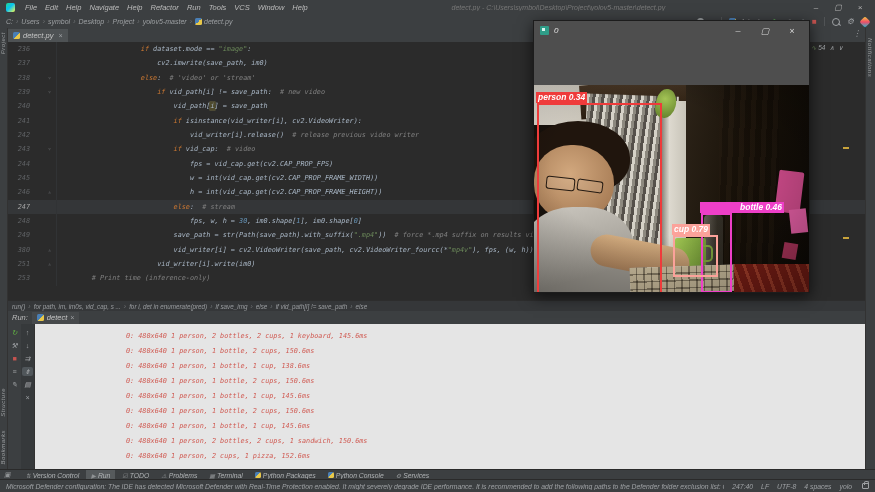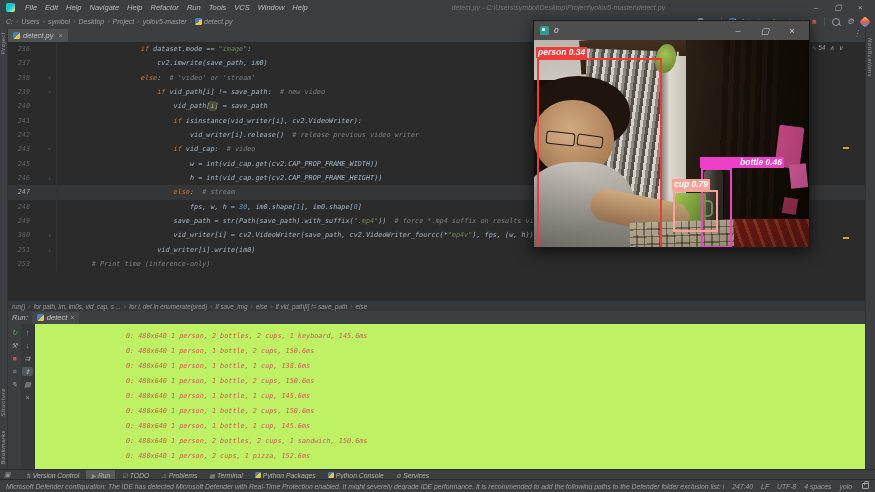--- a/index.html
+++ b/index.html
@@ -59,21 +59,21 @@
                font-size:6.5px;color:#9da0a3;font-family:"Liberation Sans",sans-serif;}
   .insp-err{color:#c75450;} .insp-warn{color:#f0a732;} .insp-typo{color:#6a8759;}
   .stripe-mark{position:absolute;right:16px;width:6px;height:2px;background:#c8a33b;}
   
   .crumbs2{height:10px;background:#353739;border-top:1px solid #2d2d2d;display:flex;align-items:center;
            gap:3px;padding:0 4px;font-size:6.3px;color:#9a9da0;white-space:nowrap;overflow:hidden;}
   
   .runheader{height:13px;background:#3c3f41;display:flex;align-items:center;gap:4px;padding:0 4px;}
   .runlabel{font-size:7.5px;color:#bbbbbb;}
   .runtab{display:flex;align-items:center;gap:3px;background:#46494b;height:12px;padding:0 5px;font-size:7.5px;color:#c7c7c7;}
-  .runbody{flex:1;display:flex;background:#bef264;min-height:0;}
+  .runbody{flex:1;display:flex;background:#e5e5e5;min-height:0;}
   .rtb{width:13px;background:#3c3f41;display:flex;flex-direction:column;align-items:center;gap:4px;padding-top:4px;}
   .rtb.second{background:#36393b;border-right:1px solid #323232;}
   .rtb-ic{font-size:7px;line-height:9px;color:#9da0a3;width:11px;text-align:center;}
   .rtb-ic.green{color:#62b543;} .rtb-ic.red{color:#c75450;}
   .rtb-ic.active{background:#50565a;border-radius:2px;}
   .console{flex:1;padding:5px 0 0 91px;font-family:"DejaVu Sans Mono",monospace;font-size:6.8px;overflow:hidden;}
   .console-line{height:15px;line-height:15px;color:#d05a52;white-space:pre;}
   
   .bottombar{position:absolute;left:0;right:0;bottom:12px;height:10px;background:#3c3f41;border-top:1px solid #2a2a2a;
              display:flex;align-items:center;gap:2px;padding:0 4px;font-size:6.8px;color:#b0b3b5;}
@@ -89,21 +89,21 @@
   .lock-ic{width:5px;height:4px;border:1px solid #9fa2a5;border-radius:1px;position:relative;margin-left:2px;}
   .lock-ic:before{content:"";position:absolute;left:.5px;top:-3px;width:3px;height:3px;border:1px solid #9fa2a5;border-bottom:none;border-radius:2px 2px 0 0;}
   
   .cvwin{position:absolute;left:533px;top:20px;width:275px;background:#4e4e4e;border:1px solid #1c1c1c;
          box-shadow:0 4px 14px rgba(0,0,0,.65);z-index:50;}
   .cvtitle{height:19px;display:flex;align-items:center;padding:0 6px;gap:5px;}
   .cv-ico{width:9px;height:9px;background:#2f9d88;border-radius:1px;position:relative;}
   .cv-ico:after{content:"";position:absolute;left:2px;top:2px;width:3px;height:3px;background:#d8f4ee;}
   .cv-name{font-size:8px;color:#e2e2e2;flex:1;}
   .cv-btn{width:22px;text-align:center;color:#d6d6d6;font-size:9px;}
-  .cvimg{position:relative;width:275px;height:207px;overflow:hidden;background:#17110c;}
+  .cvimg{position:relative;width:275px;height:207px;overflow:hidden;background:#17110c;margin-top:45px;}
   .cvimg *{position:absolute;}
   
   .wc-wall{left:0;top:0;width:80px;height:40px;background:linear-gradient(100deg,#e2ddd3,#b9b4a8);}
   .wc-beam{left:46px;top:-6px;width:190px;height:34px;background:linear-gradient(#473625,#2a1d10);transform:rotate(-4deg);}
   .wc-curtain{left:50px;top:10px;width:92px;height:165px;transform:rotate(2deg);
     background:repeating-linear-gradient(96deg,#d6d2c8 0 3px,#8d897f 3px 6px,#55504a 6px 9px);}
   .wc-doorframe{left:128px;top:16px;width:25px;height:190px;background:linear-gradient(90deg,#8a867c,#ddd9cf 30%,#c6c2b6);}
   .wc-rightwall{left:152px;top:0;width:123px;height:207px;
     background:linear-gradient(100deg,#2c2318 0%,#191209 45%,#0e0a06 100%);}
   .wc-grain{left:185px;top:0;width:60px;height:185px;opacity:.5;
@@ -230,20 +230,21 @@
         <div class="stripe-mark" style="top:105px;"></div>
         <div class="stripe-mark" style="top:195px;"></div>
       <div class="code-row"><span class="gut-num">236</span><span class="gut-ann"></span><span class="gut-fold"></span><pre class="code-pre">                    <span class="tk-k">if</span><span class="tk-p"> dataset.mode == </span><span class="tk-s">"image"</span><span class="tk-p">:</span></pre></div>
           <div class="code-row"><span class="gut-num">237</span><span class="gut-ann"></span><span class="gut-fold"></span><pre class="code-pre">                        <span class="tk-p">cv2.imwrite(save_path, im0)</span></pre></div>
           <div class="code-row"><span class="gut-num">238</span><span class="gut-ann"></span><span class="gut-fold">▿</span><pre class="code-pre">                    <span class="tk-k">else</span><span class="tk-p">:  </span><span class="tk-c"># 'video' or 'stream'</span></pre></div>
           <div class="code-row"><span class="gut-num">239</span><span class="gut-ann"></span><span class="gut-fold">▿</span><pre class="code-pre">                        <span class="tk-k">if</span><span class="tk-p"> vid_path[i] != save_path:  </span><span class="tk-c"># new video</span></pre></div>
           <div class="code-row"><span class="gut-num">240</span><span class="gut-ann"></span><span class="gut-fold"></span><pre class="code-pre">                            <span class="tk-p">vid_path[</span><span class="tk-h">i</span><span class="tk-p">] = save_path</span></pre></div>
           <div class="code-row"><span class="gut-num">241</span><span class="gut-ann"></span><span class="gut-fold"></span><pre class="code-pre">                            <span class="tk-k">if</span><span class="tk-p"> isinstance(vid_writer[i], cv2.VideoWriter):</span></pre></div>
           <div class="code-row"><span class="gut-num">242</span><span class="gut-ann"></span><span class="gut-fold"></span><pre class="code-pre">                                <span class="tk-p">vid_writer[i].release()  </span><span class="tk-c"># release previous video writer</span></pre></div>
           <div class="code-row"><span class="gut-num">243</span><span class="gut-ann"></span><span class="gut-fold">▿</span><pre class="code-pre">                            <span class="tk-k">if</span><span class="tk-p"> vid_cap:  </span><span class="tk-c"># video</span></pre></div>
+          <div class="code-row"><span class="gut-num">244</span><span class="gut-ann"></span><span class="gut-fold"></span><pre class="code-pre">                                <span class="tk-p">fps = vid_cap.get(cv2.CAP_PROP_FPS)</span></pre></div>
           <div class="code-row"><span class="gut-num">245</span><span class="gut-ann"></span><span class="gut-fold"></span><pre class="code-pre">                                <span class="tk-p">w = int(vid_cap.get(cv2.CAP_PROP_FRAME_WIDTH))</span></pre></div>
           <div class="code-row"><span class="gut-num">246</span><span class="gut-ann"></span><span class="gut-fold">▵</span><pre class="code-pre">                                <span class="tk-p">h = int(vid_cap.get(cv2.CAP_PROP_FRAME_HEIGHT))</span></pre></div>
           <div class="code-row cur"><span class="gut-num">247</span><span class="gut-ann"></span><span class="gut-fold"></span><pre class="code-pre">                            <span class="tk-k">else</span><span class="tk-p">:  </span><span class="tk-c"># stream</span></pre></div>
           <div class="code-row"><span class="gut-num">248</span><span class="gut-ann"></span><span class="gut-fold"></span><pre class="code-pre">                                <span class="tk-p">fps, w, h = </span><span class="tk-n">30</span><span class="tk-p">, im0.shape[</span><span class="tk-n">1</span><span class="tk-p">], im0.shape[</span><span class="tk-n">0</span><span class="tk-p">]</span></pre></div>
           <div class="code-row"><span class="gut-num">249</span><span class="gut-ann"></span><span class="gut-fold"></span><pre class="code-pre">                            <span class="tk-p">save_path = str(Path(save_path).with_suffix(</span><span class="tk-s">".mp4"</span><span class="tk-p">))  </span><span class="tk-c"># force *.mp4 suffix on results videos</span></pre></div>
           <div class="code-row"><span class="gut-num">380</span><span class="gut-ann"></span><span class="gut-fold">▵</span><pre class="code-pre">                            <span class="tk-p">vid_writer[i] = cv2.VideoWriter(save_path, cv2.VideoWriter_fourcc(*</span><span class="tk-s">"mp4v"</span><span class="tk-p">), fps, (w, h))</span></pre></div>
           <div class="code-row"><span class="gut-num">251</span><span class="gut-ann"></span><span class="gut-fold">▵</span><pre class="code-pre">                        <span class="tk-p">vid_writer[i].write(im0)</span></pre></div>
           <div class="code-row"><span class="gut-num">253</span><span class="gut-ann"></span><span class="gut-fold"></span><pre class="code-pre">        <span class="tk-c"># Print time (inference-only)</span></pre></div>
         </div>
 

